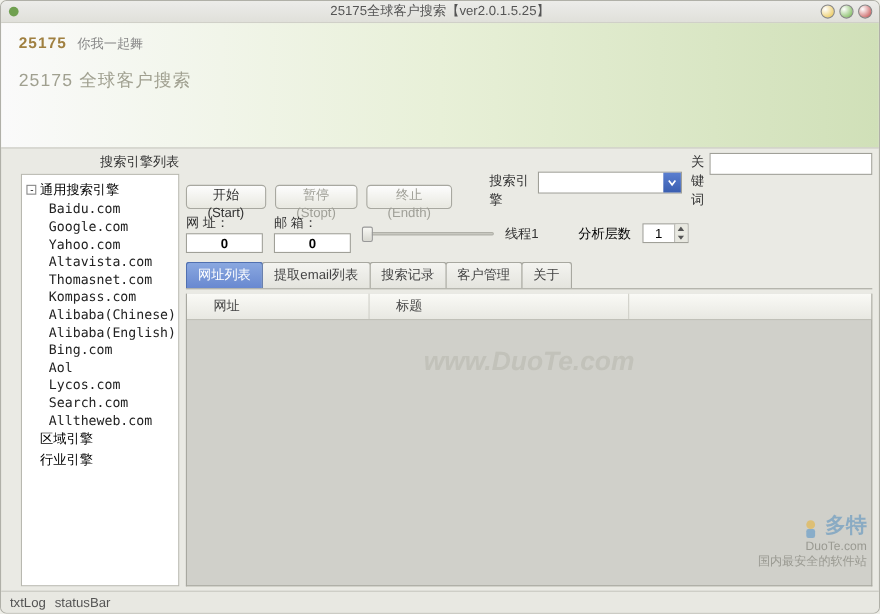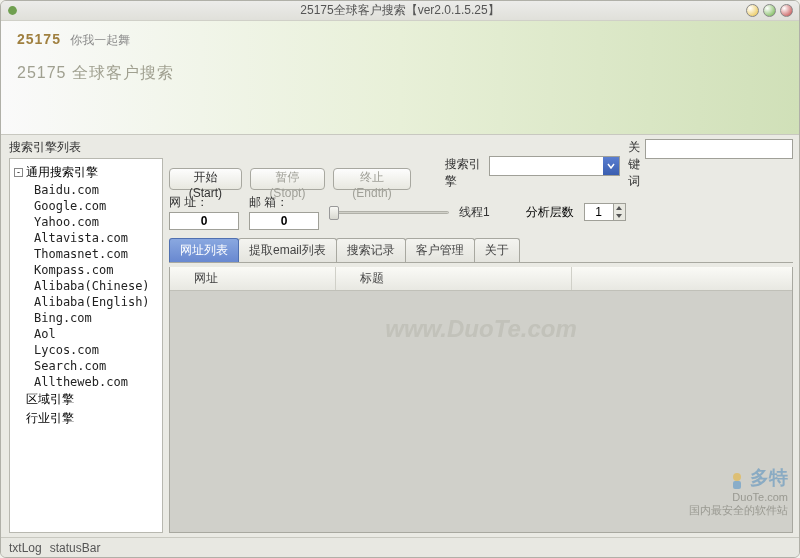--- a/index.html
+++ b/index.html
@@ -17,21 +17,21 @@
 .tc-left { position: absolute; left: 6px; top: 4px; width: 11px; height: 11px; }
 .tc-left svg { width: 11px; height: 11px; }
 
 .banner { height: 114px; background: linear-gradient(to right, #fafafa 0%, #e8f0d8 50%, #d0e0b8 100%); border-bottom: 1px solid #c8c8c0; position: relative; padding: 10px 16px; }
 .banner-logo { color: #a08040; font-weight: bold; font-size: 14px; letter-spacing: 1px; }
 .banner-slogan { color: #888; font-size: 12px; margin-left: 6px; }
 .banner-title { color: #a0a090; font-size: 16px; margin-top: 14px; letter-spacing: 1px; }
 
 .body-area { flex: 1; display: flex; padding: 4px 6px 4px 8px; gap: 6px; }
 
-.sidebar { width: 154px; display: flex; flex-direction: column; }
+.sidebar { width: 154px; display: flex; flex-direction: column; align-items: flex-end; }
 .sidebar-title { font-size: 12px; color: #333; margin-bottom: 2px; }
 .tree { flex: 1; background: #fff; border: 1px solid #b8b8b0; padding: 4px 2px; overflow: hidden; }
 .tree-root { display: flex; align-items: center; gap: 3px; padding: 1px 2px; }
 .tree-exp { width: 9px; height: 9px; border: 1px solid #888; display: inline-flex; align-items: center; justify-content: center; font-size: 9px; line-height: 1; }
 .tree-children { margin-left: 22px; }
 .tree-item { padding: 1px 0; color: #222; white-space: nowrap; font-family: "SimSun", monospace; }
 
 .main { flex: 1; display: flex; flex-direction: column; gap: 4px; }
 
 .row1 { display: flex; align-items: flex-end; gap: 8px; }

